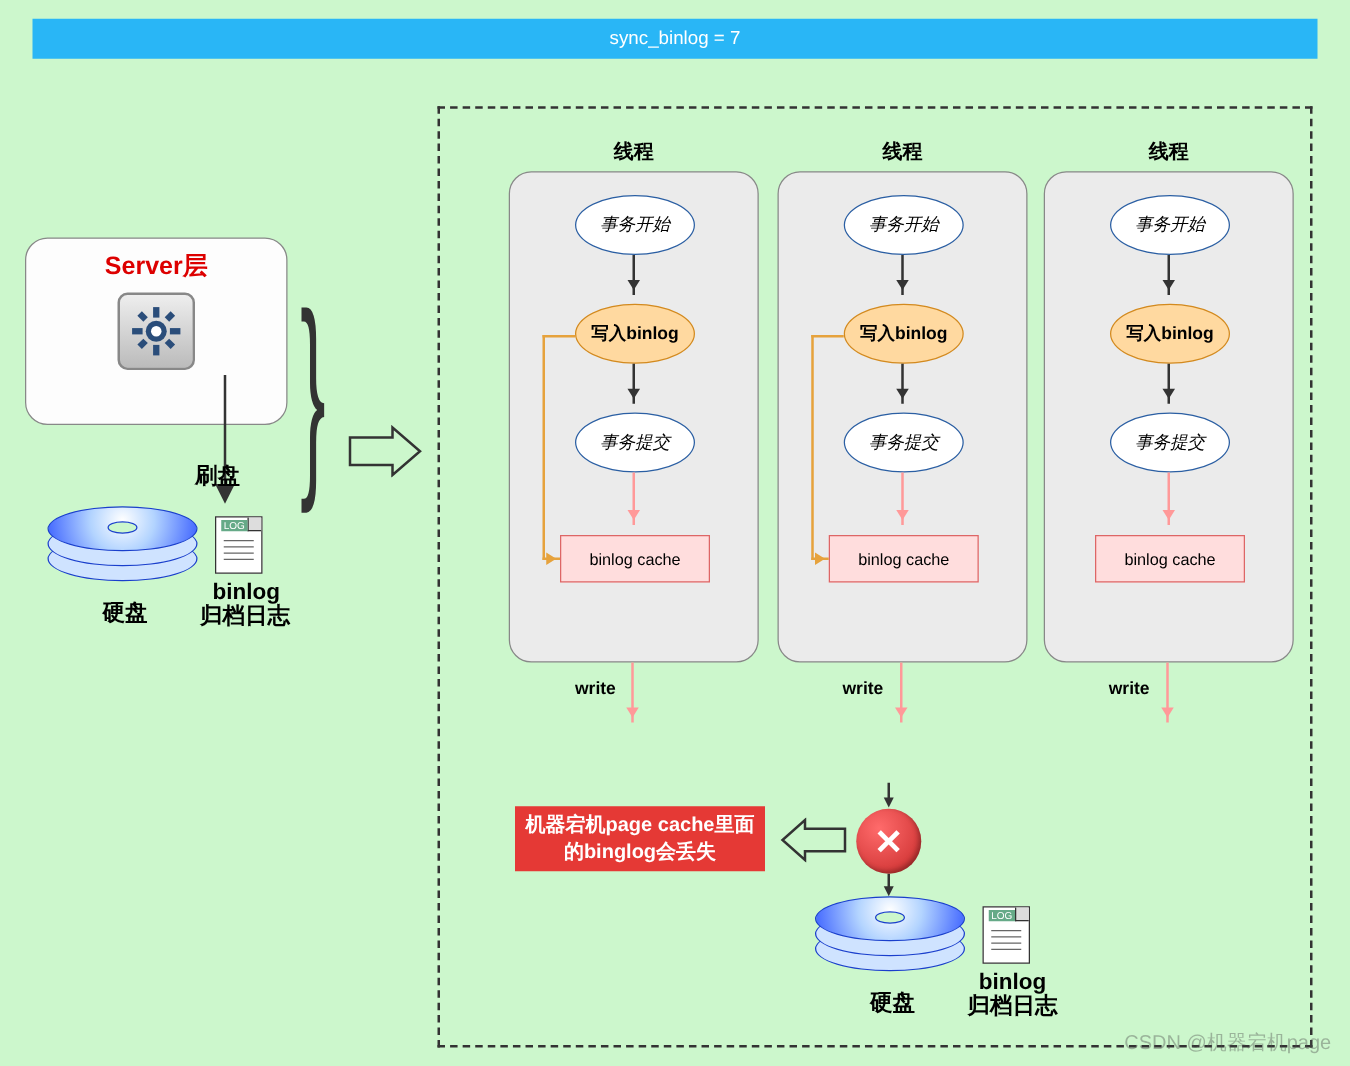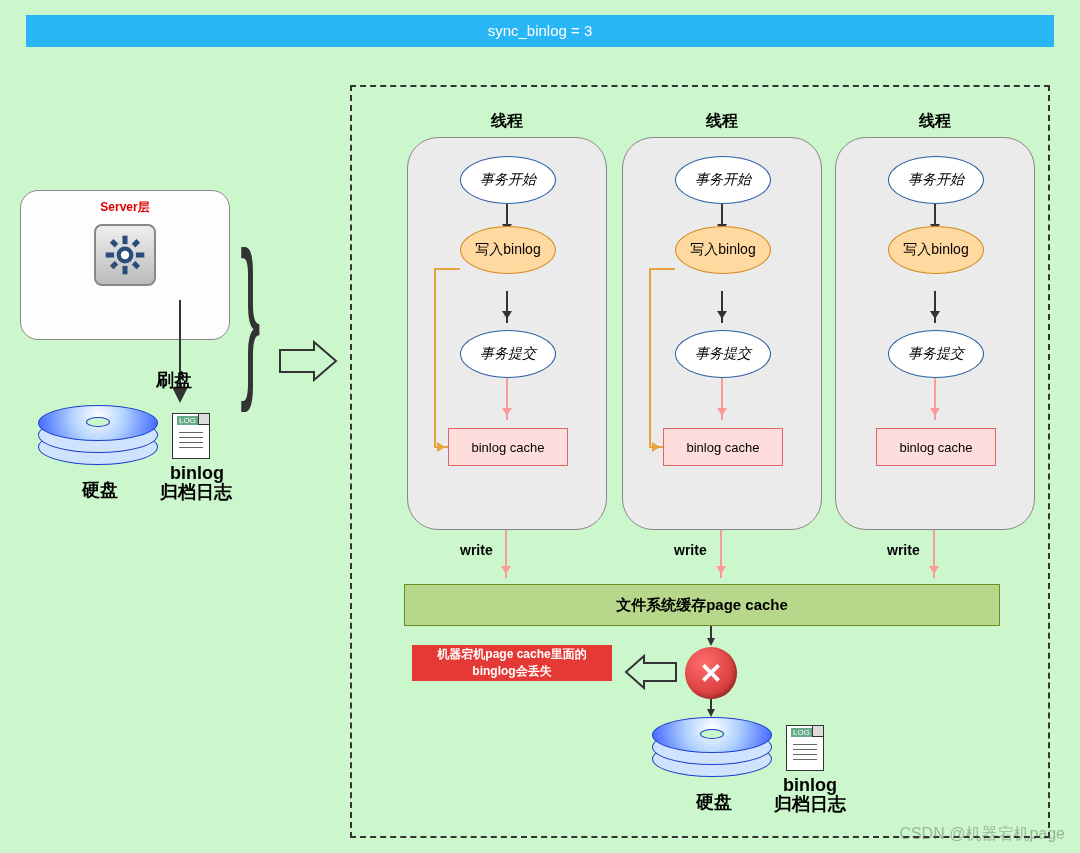--- a/index.html
+++ b/index.html
@@ -27,21 +27,21 @@
     width: 210px; height: 150px;
     background: #fdfdfd;
     border: 1px solid #888;
     border-radius: 18px;
   }
   .server-title {
     color: #d00;
     font-weight: bold;
     text-align: center;
     margin-top: 8px;
-    font-size: 12px;
+    font-size: 20px;
   }
   .gear-icon {
     width: 62px; height: 62px;
     margin: 8px auto 2px auto;
     background: linear-gradient(#eee, #bbb);
     border: 2px solid #888;
     border-radius: 8px;
     display: flex; align-items: center; justify-content: center;
   }
   .gear-icon svg { width: 42px; height: 42px; }
@@ -81,39 +81,39 @@
     width: 700px; height: 753px;
     border: 2px dashed #333;
   }
 
   .thread-box {
     position: absolute;
     top: 50px;
     width: 200px; height: 393px;
     background: #ebebeb;
     border: 1px solid #888;
-    border-radius: 31px;
+    border-radius: 18px;
   }
   .tb1 { left: 55px; }
   .tb2 { left: 270px; }
   .tb3 { left: 483px; }
   .thread-title { position:absolute; top:-27px; width:100%; text-align:center; font-weight:bold; font-size:16px; }
 
   .oval {
     width: 96px; height: 48px;
     border-radius: 50%;
     border: 1px solid #2b5fa3;
     display:flex; align-items:center; justify-content:center;
     font-size: 14px;
     position:absolute; left:52px;
   }
   .blue-oval { background:#ffffff;font-style:italic; }
   .orange-oval { background:#ffd9a0; border-color:#d38a1f; }
   .o1 { top:18px; }
-  .o2 { top:88px; }
+  .o2 { top:105px;font-weight:bold; }
   .o3 { top:192px; }
 
   .cache-box {
     position:absolute; top:290px; left:40px;
     width:120px; height:38px;
     background:#fdd; border:1px solid #d66;
     display:flex; align-items:center; justify-content:center;
     font-size:13px;
   }
 
@@ -142,24 +142,24 @@
   .page-cache {
     position:absolute; top:497px; left:52px;
     width:596px; height:42px;
     background:#b7d88a; border:1px solid #6b8e23;
     display:flex; align-items:center; justify-content:center;
     font-weight:bold; font-size:15px;
   }
 
   .red-alert {
     position:absolute; top:558px; left:60px;
-    width:200px; height:36px;
+    width:200px; height:52px;
     background:#e53935; color:#fff;
     display:flex; align-items:center; justify-content:center; text-align:center;
-    font-weight:bold; font-size:12px; padding:4px;
+    font-weight:bold; font-size:16px; padding:4px;
   }
   .x-circle {
     position:absolute; top:560px; left:333px;
     width:52px; height:52px; border-radius:50%;
     background: radial-gradient(circle at 35% 30%, #ff6b6b, #c62828);
     box-shadow: inset -2px -2px 4px rgba(0,0,0,0.3);
     display:flex; align-items:center; justify-content:center;
     color:#fff; font-size:28px; font-weight:bold;
   }
 
@@ -173,21 +173,21 @@
   .watermark {
     position:absolute; right:15px; bottom:8px;
     color: rgba(80,80,80,0.4); font-size:16px;
   }
 
   .brace { position:absolute; left:232px; top:270px; font-size:110px; color:#333; transform:scaleX(0.55) scaleY(1.6); line-height:0.8; }
 </style>
 </head>
 <body>
 
-<div class="header">sync_binlog = 3</div>
+<div class="header">sync_binlog = 7</div>
 
 <div class="server-box">
   <div class="server-title">Server层</div>
   <div class="gear-icon">
     <svg viewBox="0 0 50 50">
         <circle cx="25" cy="25" r="10" fill="#2a4d7a"></circle>
         <g fill="#2a4d7a">
           <rect x="22" y="2" width="6" height="10"></rect>
           <rect x="22" y="38" width="6" height="10"></rect>
           <rect x="2" y="22" width="10" height="6"></rect>
@@ -279,21 +279,20 @@
     <div class="cache-box">binlog cache</div>
   </div>
 
   <div class="write-arrow wa1"></div>
   <div class="write-lbl wl1">write</div>
   <div class="write-arrow wa2"></div>
   <div class="write-lbl wl2">write</div>
   <div class="write-arrow wa3"></div>
   <div class="write-lbl wl3">write</div>
 
-  <div class="page-cache">文件系统缓存page cache</div>
 
   <div class="red-alert">机器宕机page cache里面的binglog会丢失</div>
 
   <div class="big-arrow" style="top:567px; left:272px;">
     <svg width="54" height="36">
         <path d="M52 9 L20 9 L20 2 L2 18 L20 34 L20 27 L52 27 Z" fill="none" stroke="#333" stroke-width="2"></path>
       </svg>
   </div>
 
   <div class="x-circle">✕</div>

